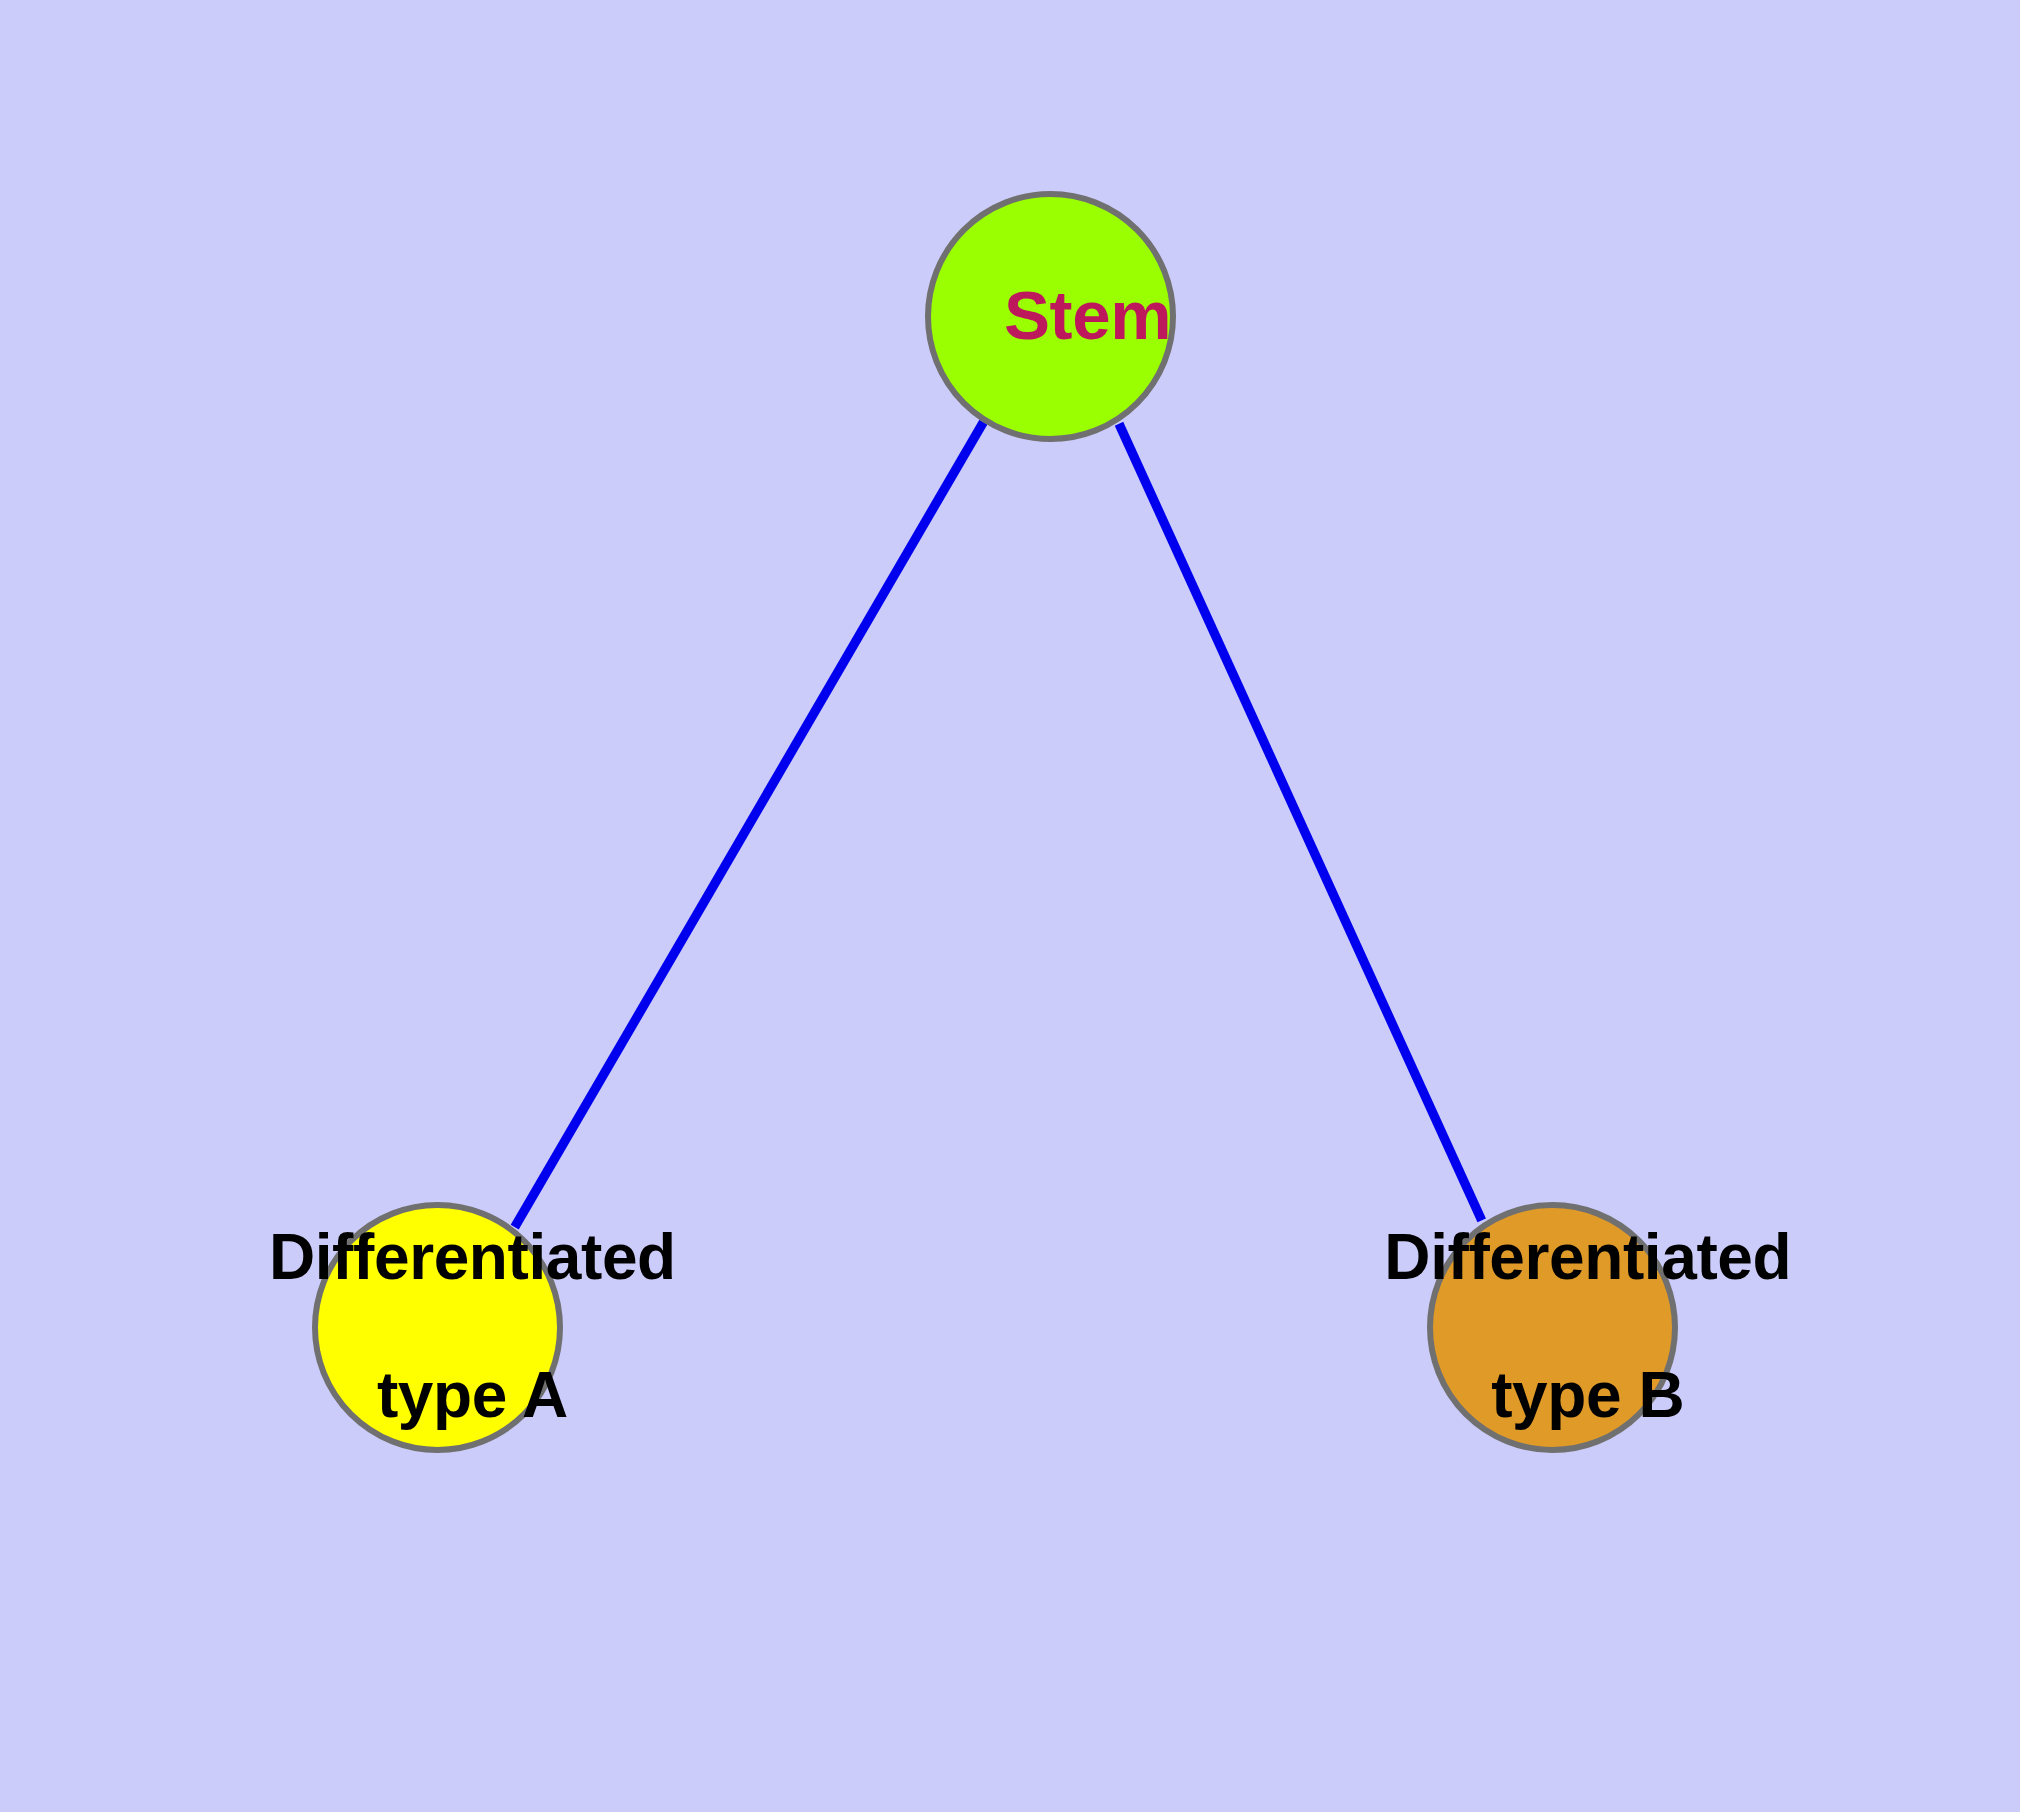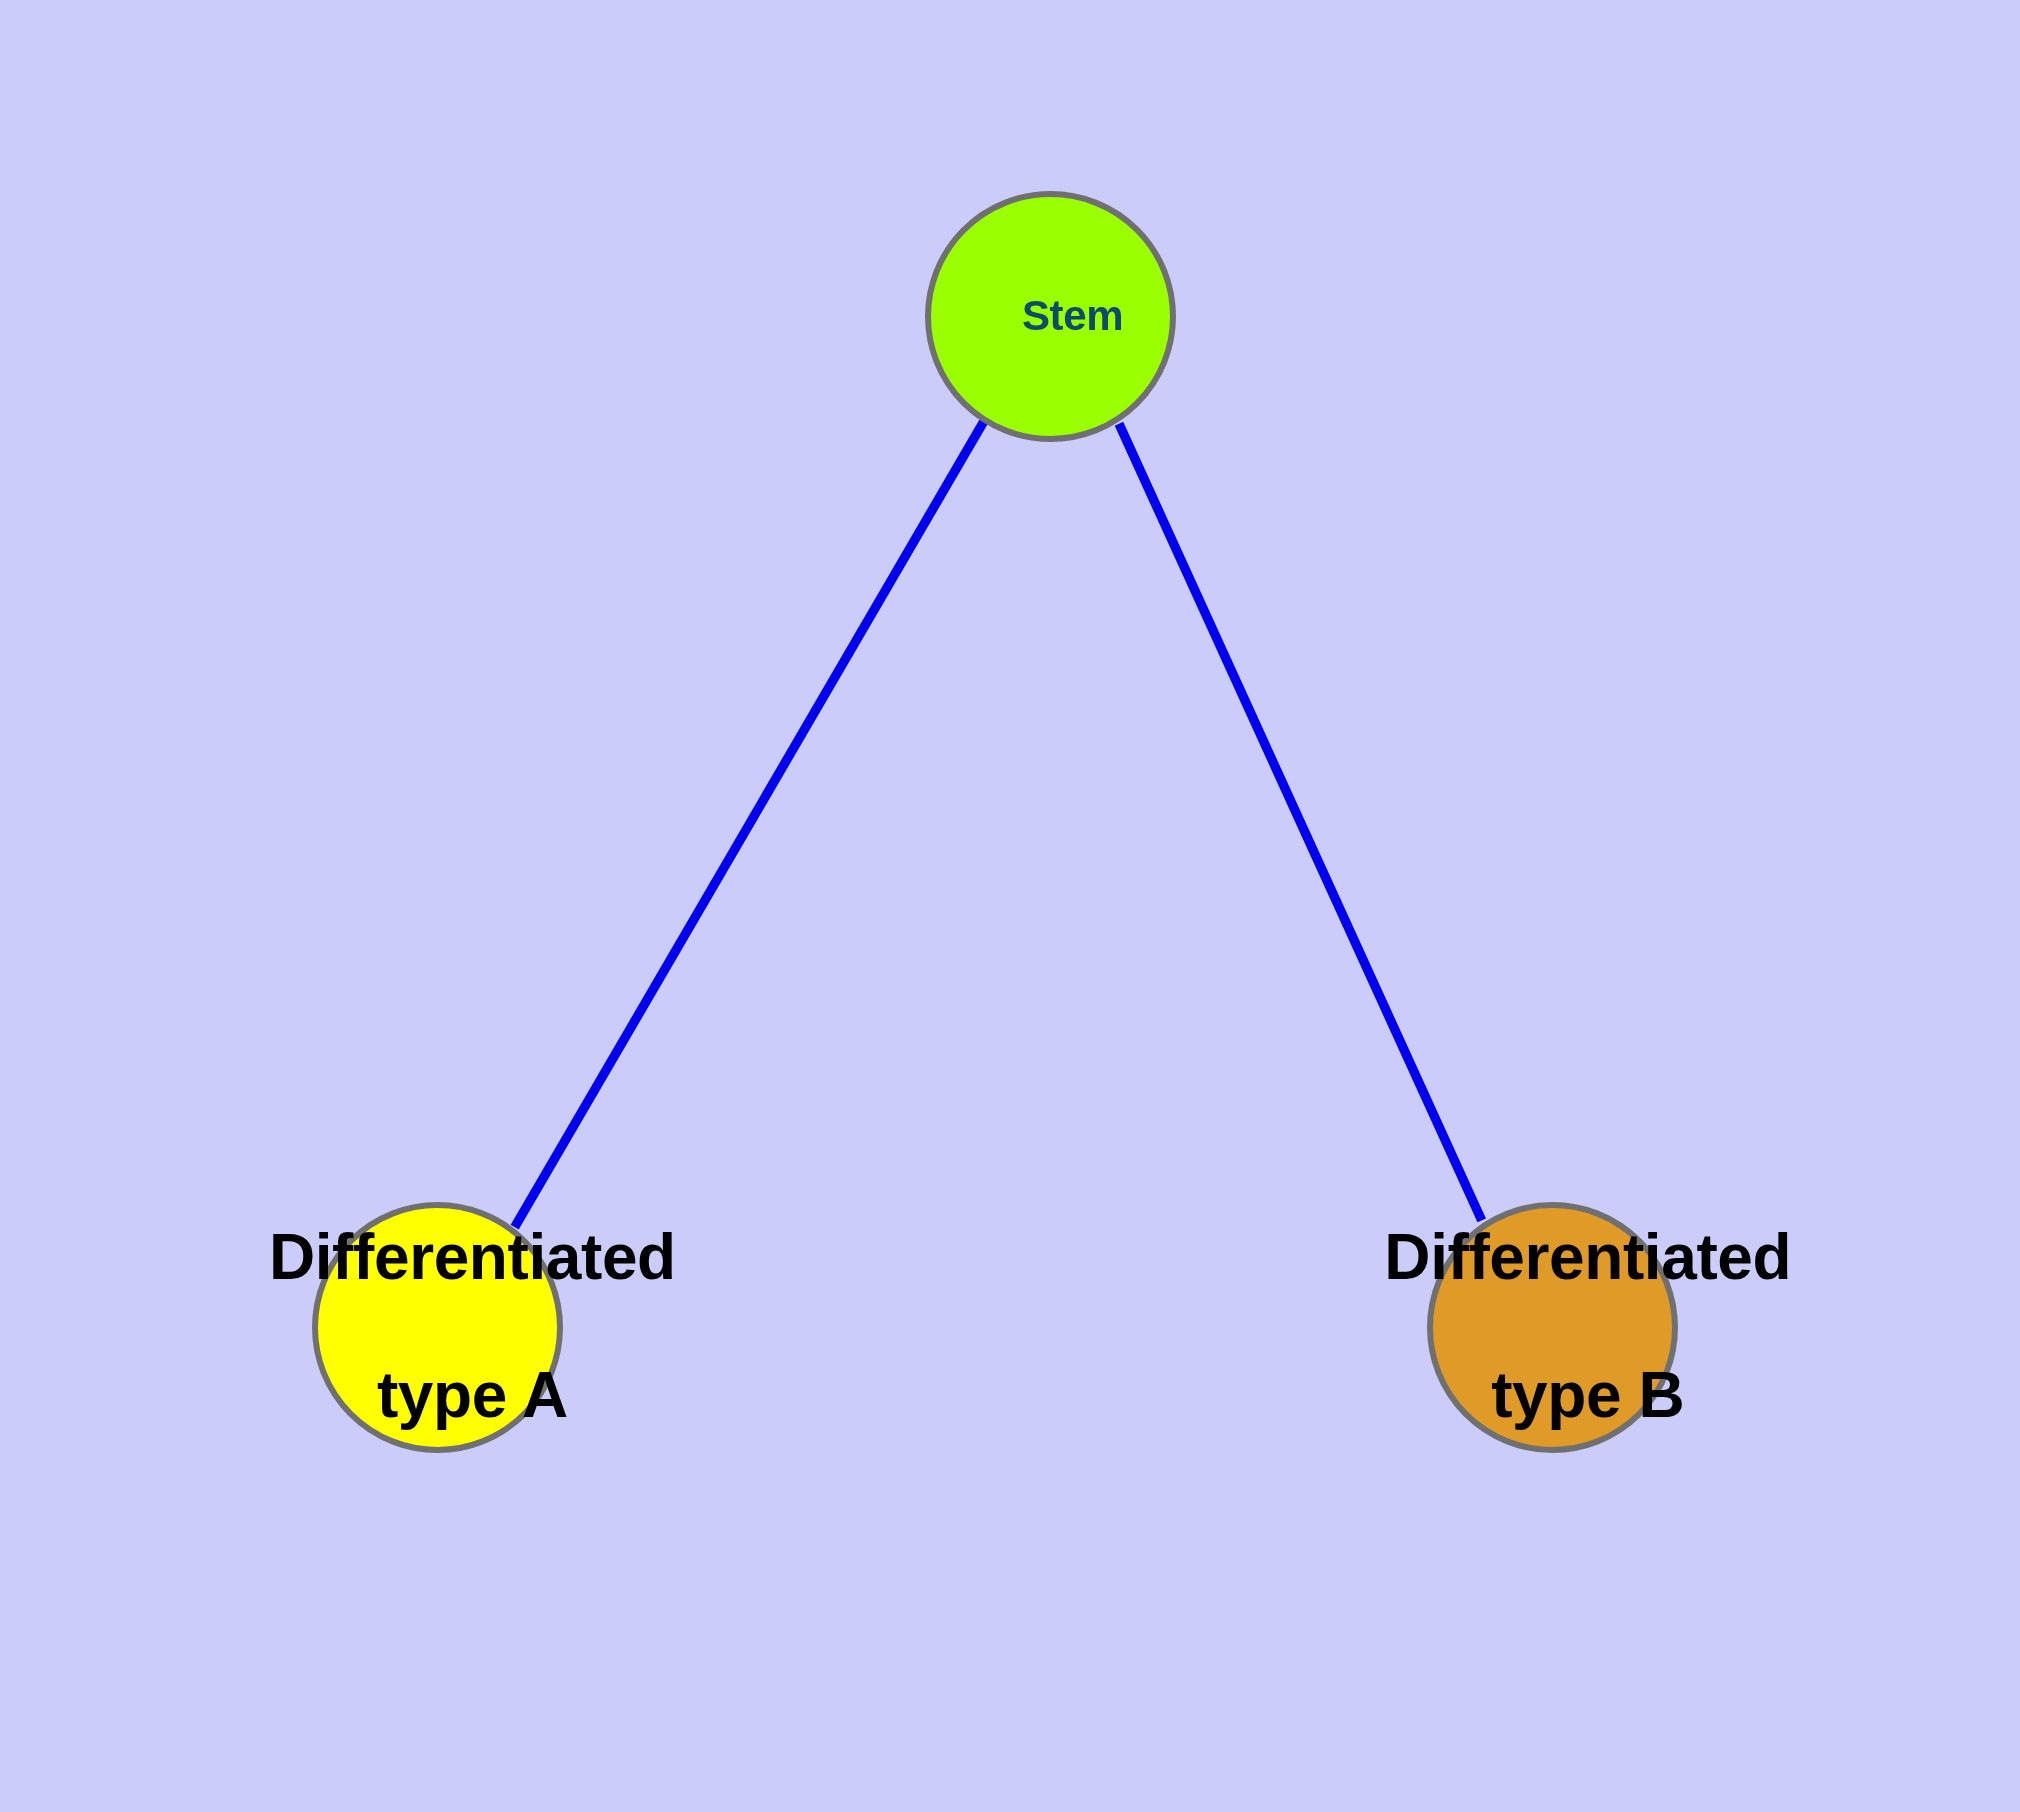--- a/index.html
+++ b/index.html
@@ -49,21 +49,21 @@
 
   <svg id="edge-layer" viewBox="0 0 2384 2138">
     <line id="edge-stem-diff-a" x1="1160" y1="498" x2="607" y2="1448" stroke="#0000ee" stroke-width="11" stroke-linecap="butt"></line>
     <line id="edge-stem-diff-b" x1="1320" y1="500" x2="1748" y2="1440" stroke="#0000ee" stroke-width="11" stroke-linecap="butt"></line>
   </svg>
 
   <div class="node" id="node-stem" style="left: 925px; top: 191px; width: 251px; height: 251px; background: rgb(154, 255, 0); border: 6px solid rgb(112, 112, 112);"></div>
   <div class="node" id="node-diff-a" style="left: 312px; top: 1202px; width: 251px; height: 251px; background: rgb(255, 255, 0); border: 6px solid rgb(112, 112, 112);"></div>
   <div class="node" id="node-diff-b" style="left: 1427px; top: 1202px; width: 251px; height: 251px; background: rgb(224, 154, 40); border: 6px solid rgb(112, 112, 112);"></div>
 
-  <div class="node-label" id="label-stem" style="font-size: 42px; color: #0c4a6e; width: 848px; left: 626px; top: 316px; transform: translateY(-50%);">
+  <div class="node-label" id="label-stem" style="font-size: 69px; color: #be185d; width: 848px; left: 626px; top: 316px; transform: translateY(-50%);">
     <span>Stem</span>
   </div>
 
   <div class="node-label" id="label-diff-a" style="font-size: 64px; color: rgb(0, 0, 0); width: 848px; left: 13.6px; top: 1327px; transform: translateY(-50%);">
     <span>Differentiated</span><br>
     <span>type A</span>
   </div>
 
   <div class="node-label" id="label-diff-b" style="font-size: 64px; color: rgb(0, 0, 0); width: 848px; left: 1129px; top: 1327px; transform: translateY(-50%);">
     <span>Differentiated</span><br>

